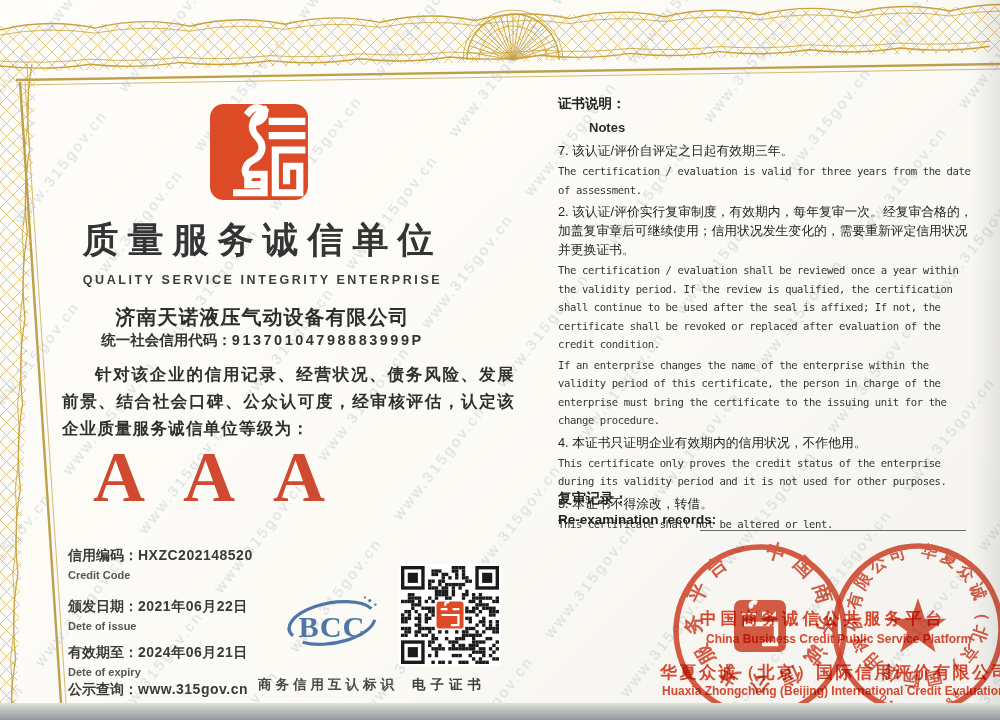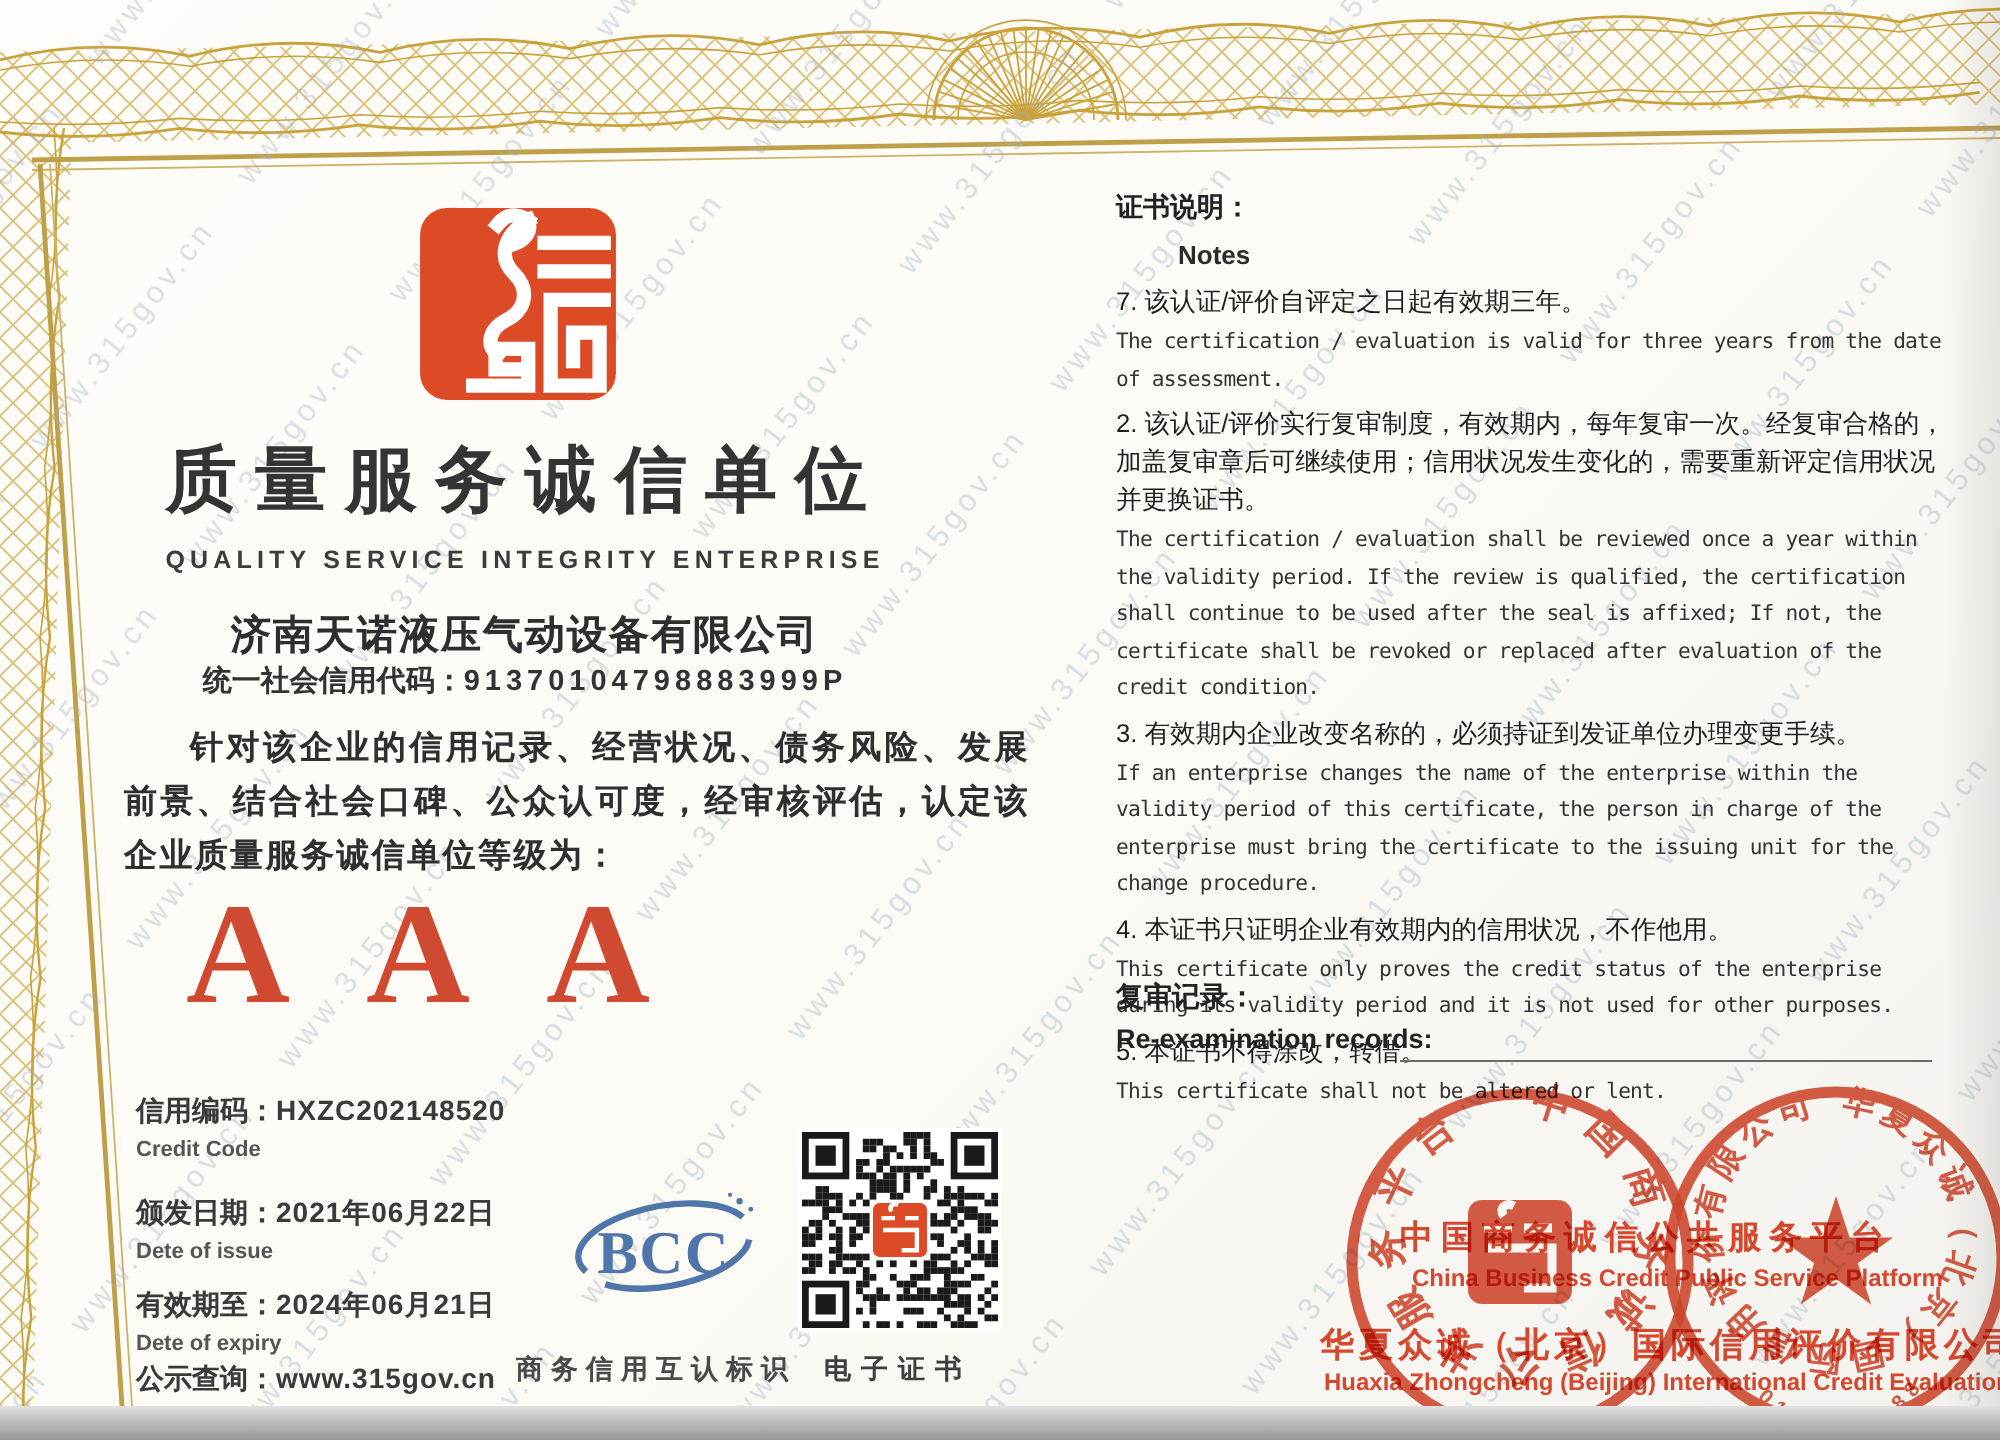--- a/index.html
+++ b/index.html
@@ -461,21 +461,20 @@
       <div class="h-en">Notes</div>
       <div>
         <p class="note-cn">7. 该认证/评价自评定之日起有效期三年。</p>
         <p class="note-en">The certification / evaluation is valid for three years from the date of assessment.</p>
       </div>
       <div>
         <p class="note-cn">2. 该认证/评价实行复审制度，有效期内，每年复审一次。经复审合格的，加盖复审章后可继续使用；信用状况发生变化的，需要重新评定信用状况并更换证书。</p>
         <p class="note-en">The certification / evaluation shall be reviewed once a year within the validity period. If the review is qualified,  the certification shall continue to be used after the seal is affixed; If not, the certificate shall be revoked or replaced after evaluation of the credit condition.</p>
       </div>
       <div>
-        <p class="note-cn">3. 有效期内企业改变名称的，必须持证到发证单位办理变更手续。</p>
         <p class="note-en">If an enterprise changes the name of the enterprise within the validity period of this certificate, the person in charge of the enterprise must bring the certificate to the issuing unit for the change procedure.</p>
       </div>
       <div>
         <p class="note-cn">4. 本证书只证明企业有效期内的信用状况，不作他用。</p>
         <p class="note-en">This certificate only proves the credit status of the enterprise during its validity period and it is not used for other purposes.</p>
       </div>
       <div>
         <p class="note-cn">5. 本证书不得涂改，转借。</p>
         <p class="note-en">This certificate shall not be altered or lent.</p>
       </div>

